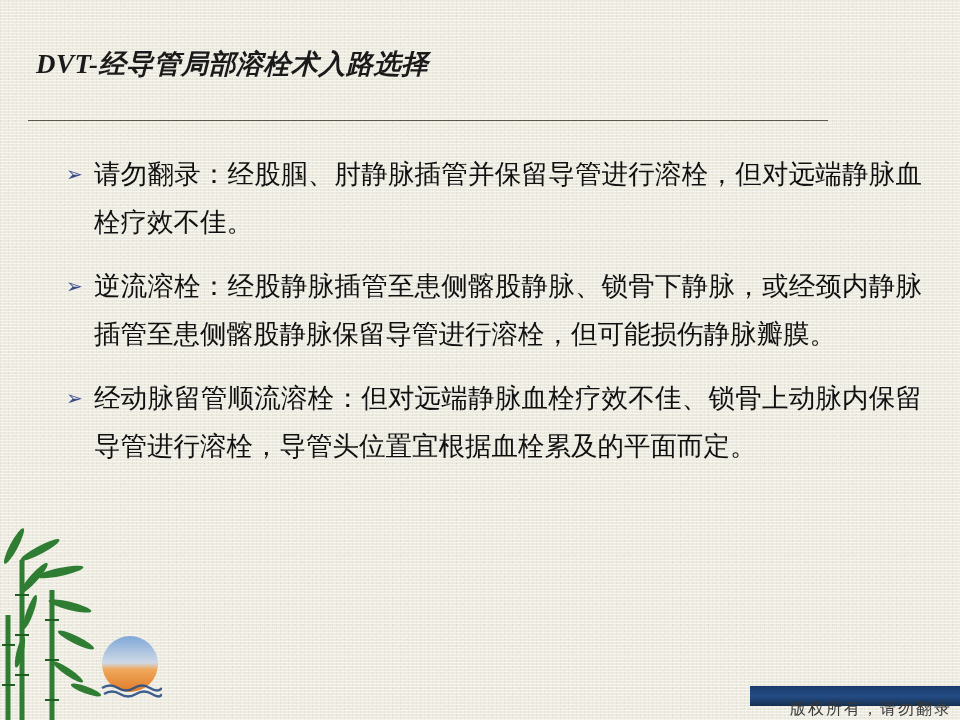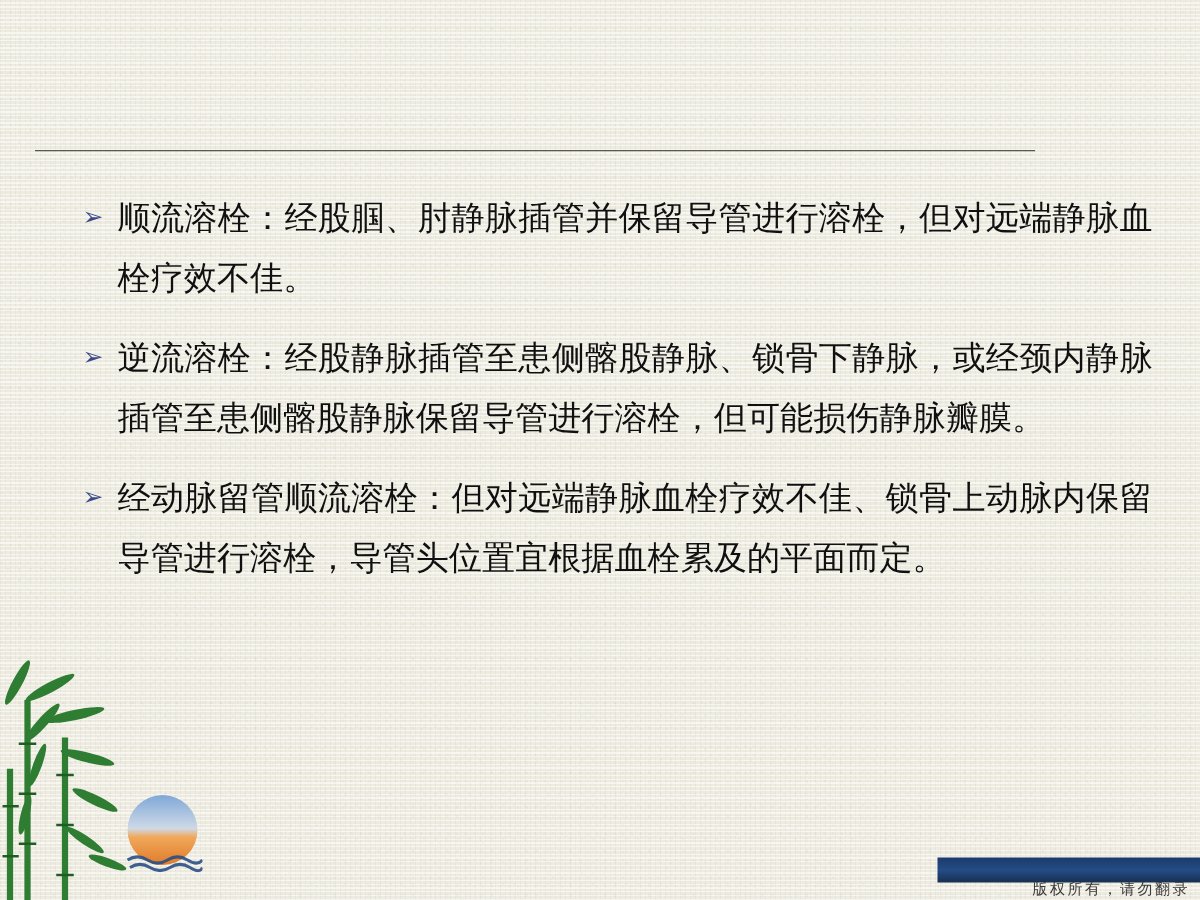--- a/index.html
+++ b/index.html
@@ -103,40 +103,41 @@
     right: 0;
     bottom: 14px;
     width: 210px;
     height: 20px;
     background: linear-gradient(180deg, #1b3a6b 0%, #244c86 50%, #16304f 100%);
   }
   .footer-note {
     position: absolute;
     right: 8px;
     bottom: 0px;
-    font-size: 12px;
+    font-size: 16px;
     color: #3a3a3a;
     font-family: Liberation Mono, monospace;
     letter-spacing: 2px;
     white-space: nowrap;
     margin-top: 23px;
   }
 </style>
 </head>
 <body>
 
 <div class="slide">
 
+  <div class="title">DVT-经导管局部溶栓术入路选择</div>
   <div class="title-rule"></div>
 
   <div class="body">
 
     <div class="bullet">
       <span class="marker">➢</span>
-      <span class="text">顺流溶栓：经股腘、肘静脉插管并保留导管进行溶栓，但对远端静脉血栓疗效不佳。</span>
+      <span class="text">请勿翻录：经股腘、肘静脉插管并保留导管进行溶栓，但对远端静脉血栓疗效不佳。</span>
     </div>
 
     <div class="bullet">
       <span class="marker">➢</span>
       <span class="text">逆流溶栓：经股静脉插管至患侧髂股静脉、锁骨下静脉，或经颈内静脉插管至患侧髂股静脉保留导管进行溶栓，但可能损伤静脉瓣膜。</span>
     </div>
 
     <div class="bullet">
       <span class="marker">➢</span>
       <span class="text">经动脉留管顺流溶栓：但对远端静脉血栓疗效不佳、锁骨上动脉内保留导管进行溶栓，导管头位置宜根据血栓累及的平面而定。</span>

